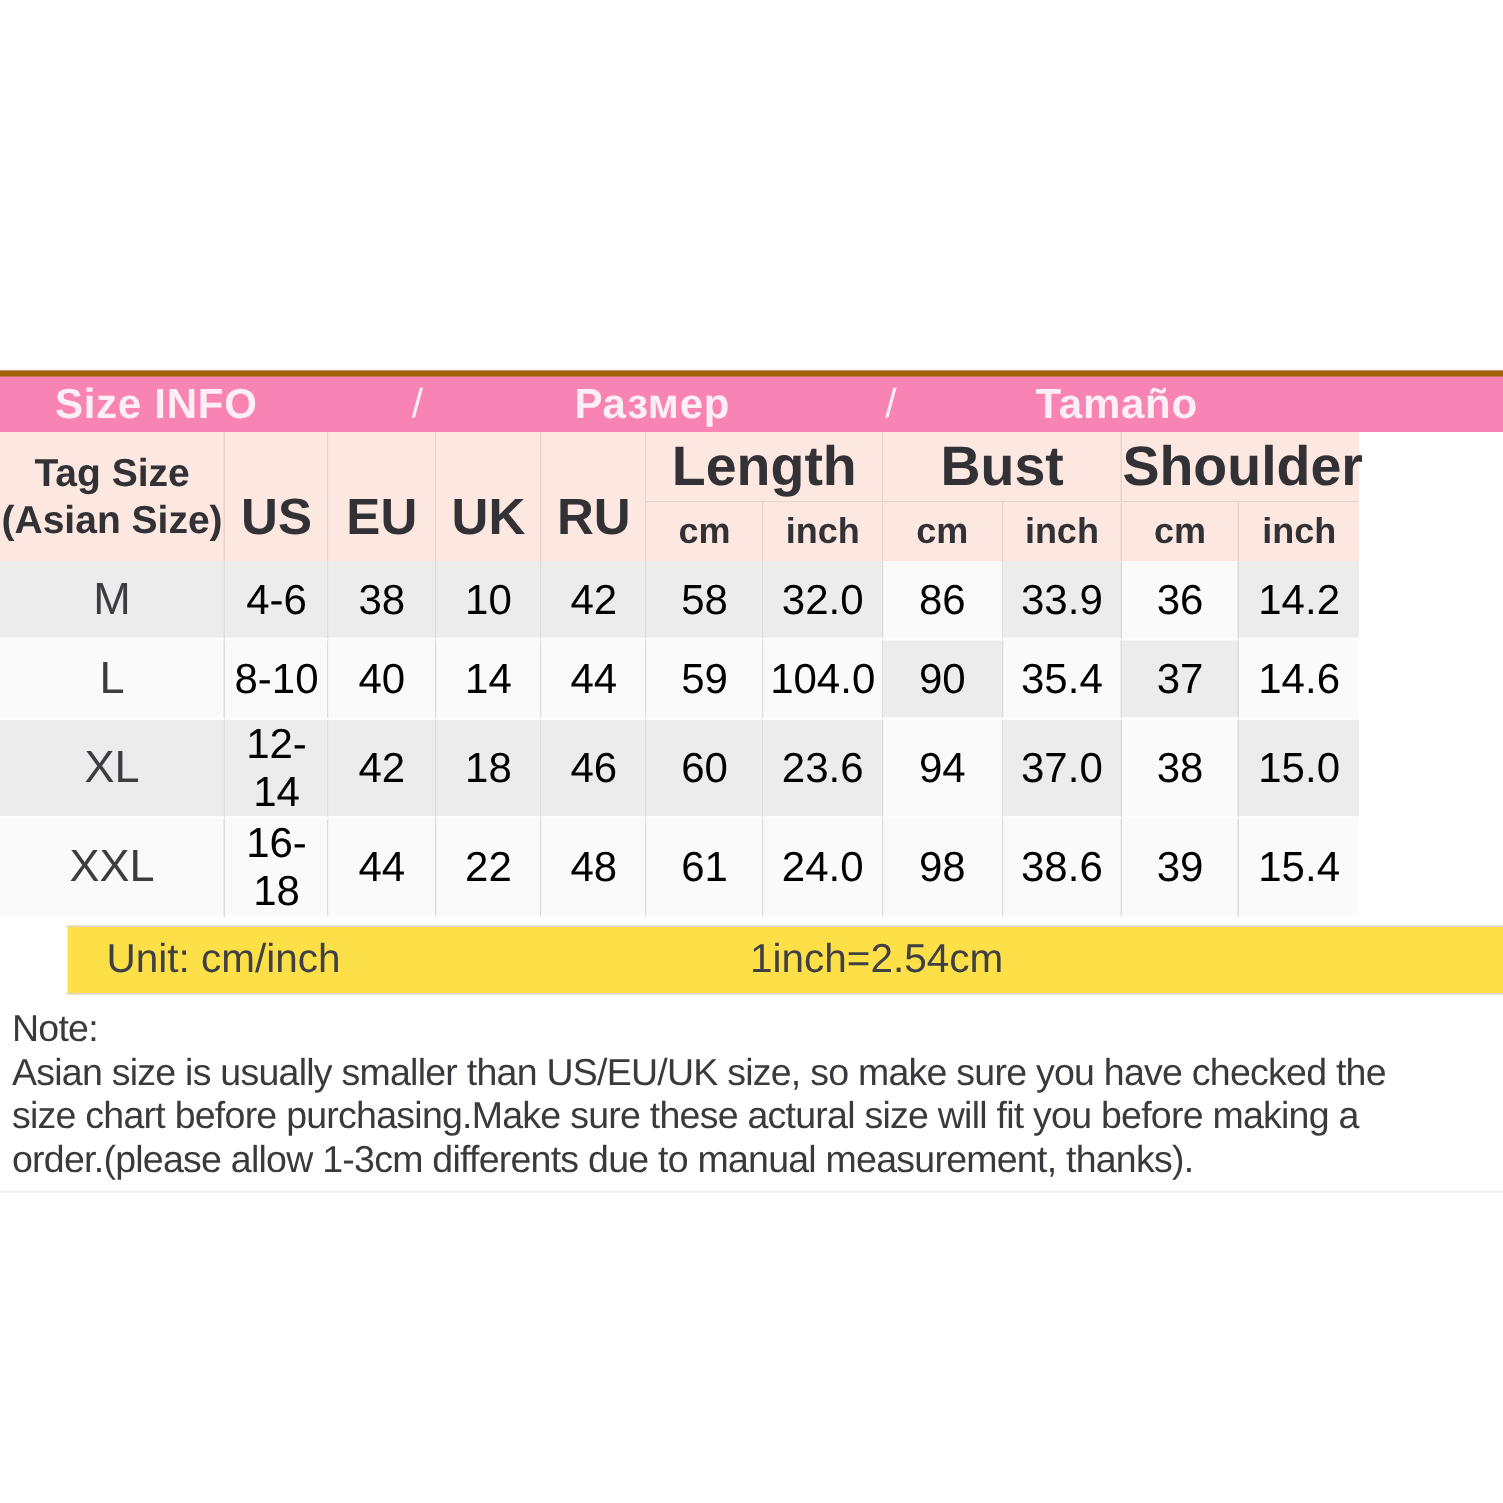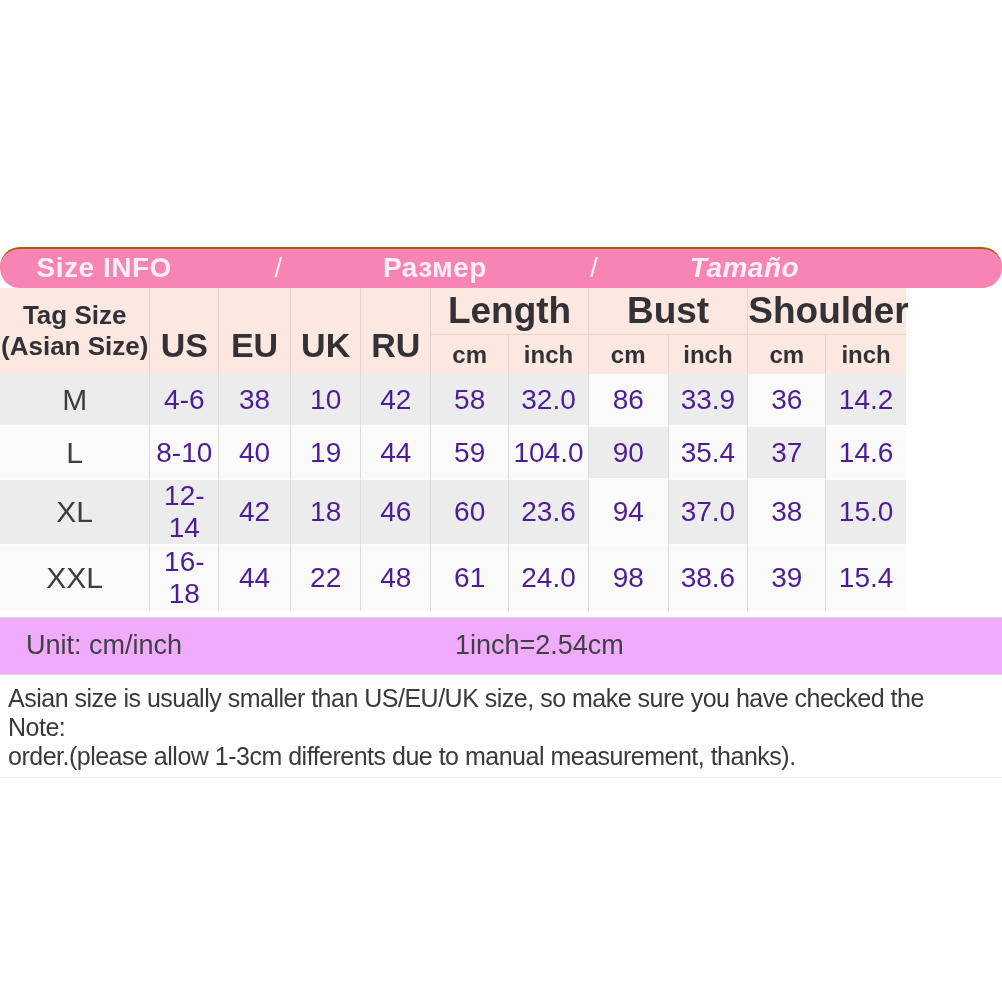--- a/index.html
+++ b/index.html
@@ -17,38 +17,37 @@
     top: 247px;
     left: 0;
     width: 1002px;
   }
 
   
   .banner {
     position: relative;
     height: 41px;
     background: #f884b4;
-    border-top: 2px solid #a16207;
-    border-radius: 20px;
+    border-top: 4px solid #a16207;
   }
   .banner-item {
     position: absolute;
     top: 50%;
     transform: translate(-50%, -52%);
     color: #fdeff5;
     font-size: 28px;
     font-weight: bold;
     letter-spacing: 0.5px;
     white-space: nowrap;
   }
   .b0 { left: 10.4%; }
   .b1 { left: 27.8%; font-weight: normal; font-size: 27px; }
   .b2 { left: 43.4%; }
   .b3 { left: 59.3%; font-weight: normal; font-size: 27px; }
-  .b4 { left: 74.3%; font-style: italic; }
+  .b4 { left: 74.3%; }
 
   
   table.size-table {
     width: 906px;
     border-collapse: separate;
     border-spacing: 0;
     table-layout: fixed;
   }
   .size-table th {
     background: #fce7e1;
@@ -61,37 +60,38 @@
   .size-table th:last-child { border-right: none; }
   th.corner { font-size: 26px; line-height: 31px; }
   th.simple { font-size: 34px; vertical-align: bottom; padding-bottom: 9px; }
   th.group { font-size: 37px; height: 47px; border-bottom: 1px solid #e7d3ce; }
   th.sub { font-size: 24px; height: 39px; }
   .size-table td {
     height: 53px;
     text-align: center;
     vertical-align: middle;
     font-size: 28px;
-    color: #4c1d95;
+    color: #000000;
     background: #fafafa;
     border-right: 1px solid #dcdcde;
     border-bottom: 2px solid #fdfdfd;
   }
   .size-table td:last-child { border-right: none; }
   .size-table td.shaded { background: #ececed; }
   .size-table td.size-col { font-size: 30px; color: #3c3c41; }
 
   
   .unit-row {
     position: relative;
     margin-top: 5px;
-    height: 58px;
+    height: 46px;
     border-top: 1px solid #d8d8db;
     border-bottom: 1px solid #d8d8db;
-    background: #f0abfc;
+    background: #fde047;
+    margin-left: 45px;
   }
   .unit-left {
     position: absolute;
     left: 26px;
     top: 50%;
     transform: translateY(-52%);
     font-size: 27px;
     color: #3f3f44;
   }
   .unit-right {
@@ -181,21 +181,21 @@
             <td class="shaded">32.0</td>
             <td>86</td>
             <td class="shaded">33.9</td>
             <td>36</td>
             <td class="shaded">14.2</td>
           </tr>
           <tr>
             <td class="size-col">L</td>
             <td>8-10</td>
             <td>40</td>
-            <td>19</td>
+            <td>14</td>
             <td>44</td>
             <td>59</td>
             <td>104.0</td>
             <td class="shaded">90</td>
             <td>35.4</td>
             <td class="shaded">37</td>
             <td>14.6</td>
           </tr>
           <tr>
             <td class="shaded size-col">XL</td>
@@ -225,20 +225,21 @@
           </tr>
         </tbody>
     </table>
 
     <div class="unit-row">
       <span class="unit-left">Unit: cm/inch</span>
       <span class="unit-right">1inch=2.54cm</span>
     </div>
 
     <div class="note">
+      <div class="note-line">Note:</div>
       <div class="note-line">Asian size is usually smaller than US/EU/UK size, so make sure you have checked the</div>
-      <div class="note-line">Note:</div>
+      <div class="note-line">size chart before purchasing.Make sure these actural size will fit you before making a</div>
       <div class="note-line">order.(please allow 1-3cm differents due to manual measurement, thanks).</div>
     </div>
     <div class="note-divider"></div>
 
   </div>
 </div>
 
 </body></html>

